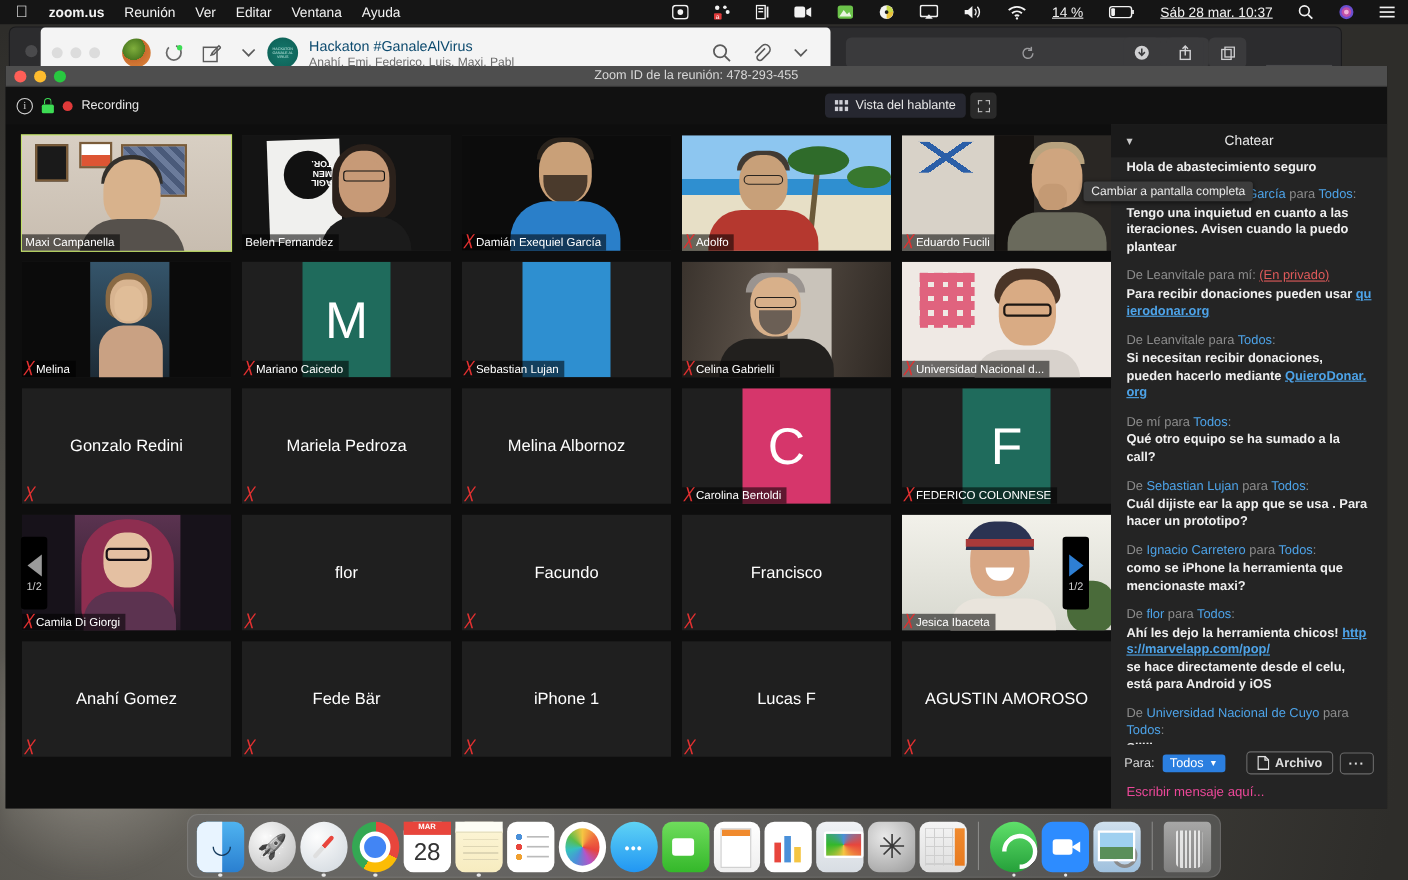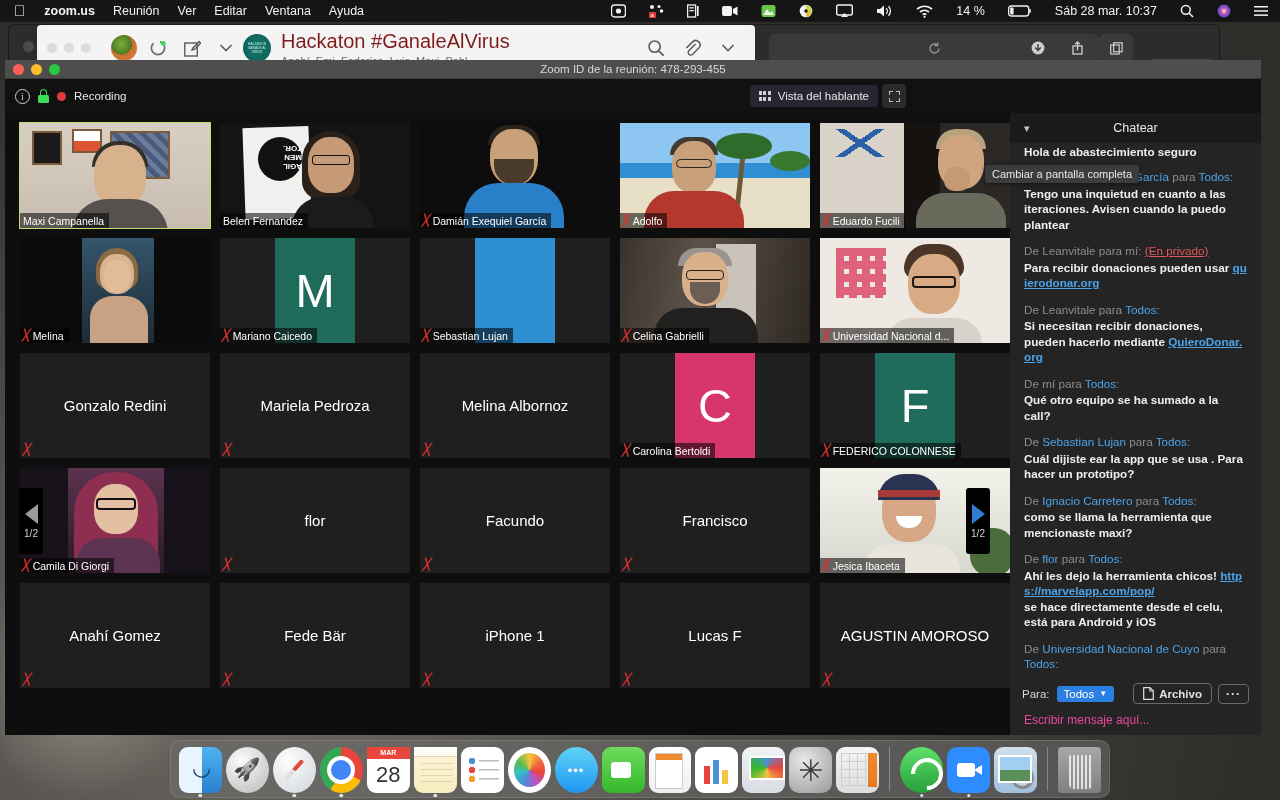--- a/index.html
+++ b/index.html
@@ -26,21 +26,21 @@
   #menubar {
     position:absolute; left:0; top:0; width:1280px; height:22px;
     background:rgba(20,20,20,.92);
     display:flex; align-items:center; color:#f2f2f2;
     font-size:12.5px; padding:0 8px;
   }
   .mb-left { display:flex; align-items:center; gap:0px; }
   .mb-item { padding:0 9px; line-height:22px; white-space:nowrap; }
   .mb-item.bold { font-weight:bold; }
   .apple-logo { font-size:15px; padding:0 10px 0 6px; line-height:22px; }
-  .mb-right { margin-left:auto; display:flex; align-items:center; gap:23px; padding-right:4px; }
+  .mb-right { margin-left:auto; display:flex; align-items:center; gap:23px; padding-right:4px;text-decoration:underline; }
   .mb-ico { display:inline-flex; align-items:center; justify-content:center; height:16px; }
   .mb-text { font-size:12.5px; white-space:nowrap; }
 
   
   #bgwin {
     position:absolute; left:8px; top:24px; width:1212px; height:46px;
     background:#2c2c2e; border-radius:6px 6px 0 0;
     border:1px solid #1b1b1d;
   }
   #bgwin-dots { position:absolute; left:14px; top:16px; display:flex; gap:8px; }
@@ -58,21 +58,21 @@
     background:radial-gradient(circle at 40% 35%, #7fae3c 0%, #4c7a20 45%, #c96b2e 46%, #e08a3c 100%);
     margin:0 4px;
   }
   .bw-conv-logo{
     width:28px;height:28px;border-radius:50%;
     background:radial-gradient(circle at 50% 50%, #14786b 0%, #0d5d54 100%);
     display:flex;align-items:center;justify-content:center;overflow:hidden;
   }
   .bw-conv-logo span{font-size:3.4px;color:#bfe6df;text-align:center;line-height:4px;}
   .bw-title { margin-left:10px; }
-  .bw-title .t1 { font-size:20px; color:#7f1d1d; }
+  .bw-title .t1 { font-size:13px; color:#0c4a6e; }
   .bw-title .t2 { font-size:11px; color:#6a6a6a; margin-top:2px; }
   .bw-right { margin-left:auto; display:flex; align-items:center; gap:2px; }
   #bgwin-url {
     position:absolute; left:760px; top:9px; width:330px; height:28px;
     background:#3a3a3c; border-radius:5px;
     display:flex; align-items:center; justify-content:center; color:#9a9a9d; font-size:12px;
   }
   #bgwin-btns { position:absolute; right:86px; top:9px; display:flex; gap:5px; }
   #bgwin-btns div {
     width:34px; height:28px; background:#3a3a3c; border-radius:5px;
@@ -877,21 +877,21 @@
           <div class="msg">
             <div class="from">De mí para <b>Todos</b>:</div>
             <div class="text">Qué otro equipo se ha sumado a la call?</div>
           </div>
           <div class="msg">
             <div class="from">De <b>Sebastian Lujan</b> para <b>Todos</b>:</div>
             <div class="text">Cuál dijiste ear la app que se usa .  Para hacer un prototipo?</div>
           </div>
           <div class="msg">
             <div class="from">De <b>Ignacio Carretero</b> para <b>Todos</b>:</div>
-            <div class="text">como se llama la herramienta que mencionaste maxi?</div>
+            <div class="text">como se iPhone la herramienta que mencionaste maxi?</div>
           </div>
           <div class="msg">
             <div class="from">De <b>flor</b> para <b>Todos</b>:</div>
             <div class="text">Ahí les dejo la herramienta chicos! <a>https://marvelapp.com/pop/</a><br>se hace directamente desde el celu, está para Android y iOS</div>
           </div>
           <div class="msg">
             <div class="from">De <b>Universidad Nacional de Cuyo</b> para <b>Todos</b>:</div>
             <div class="text">Siiiii</div>
           </div>
         </div>

